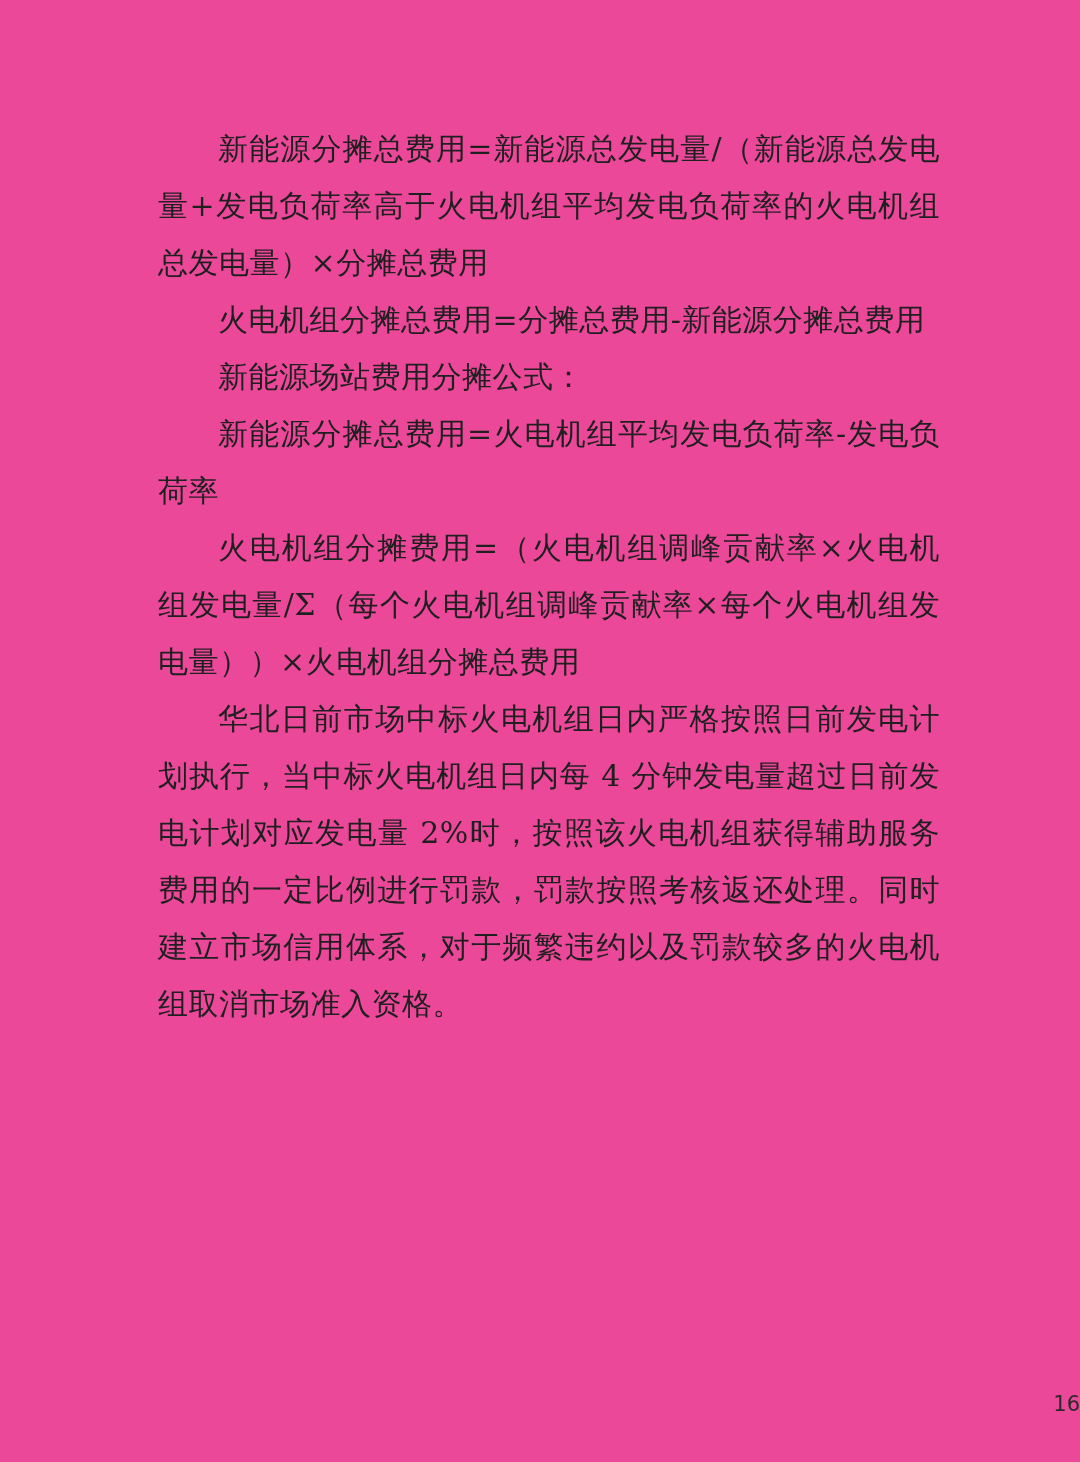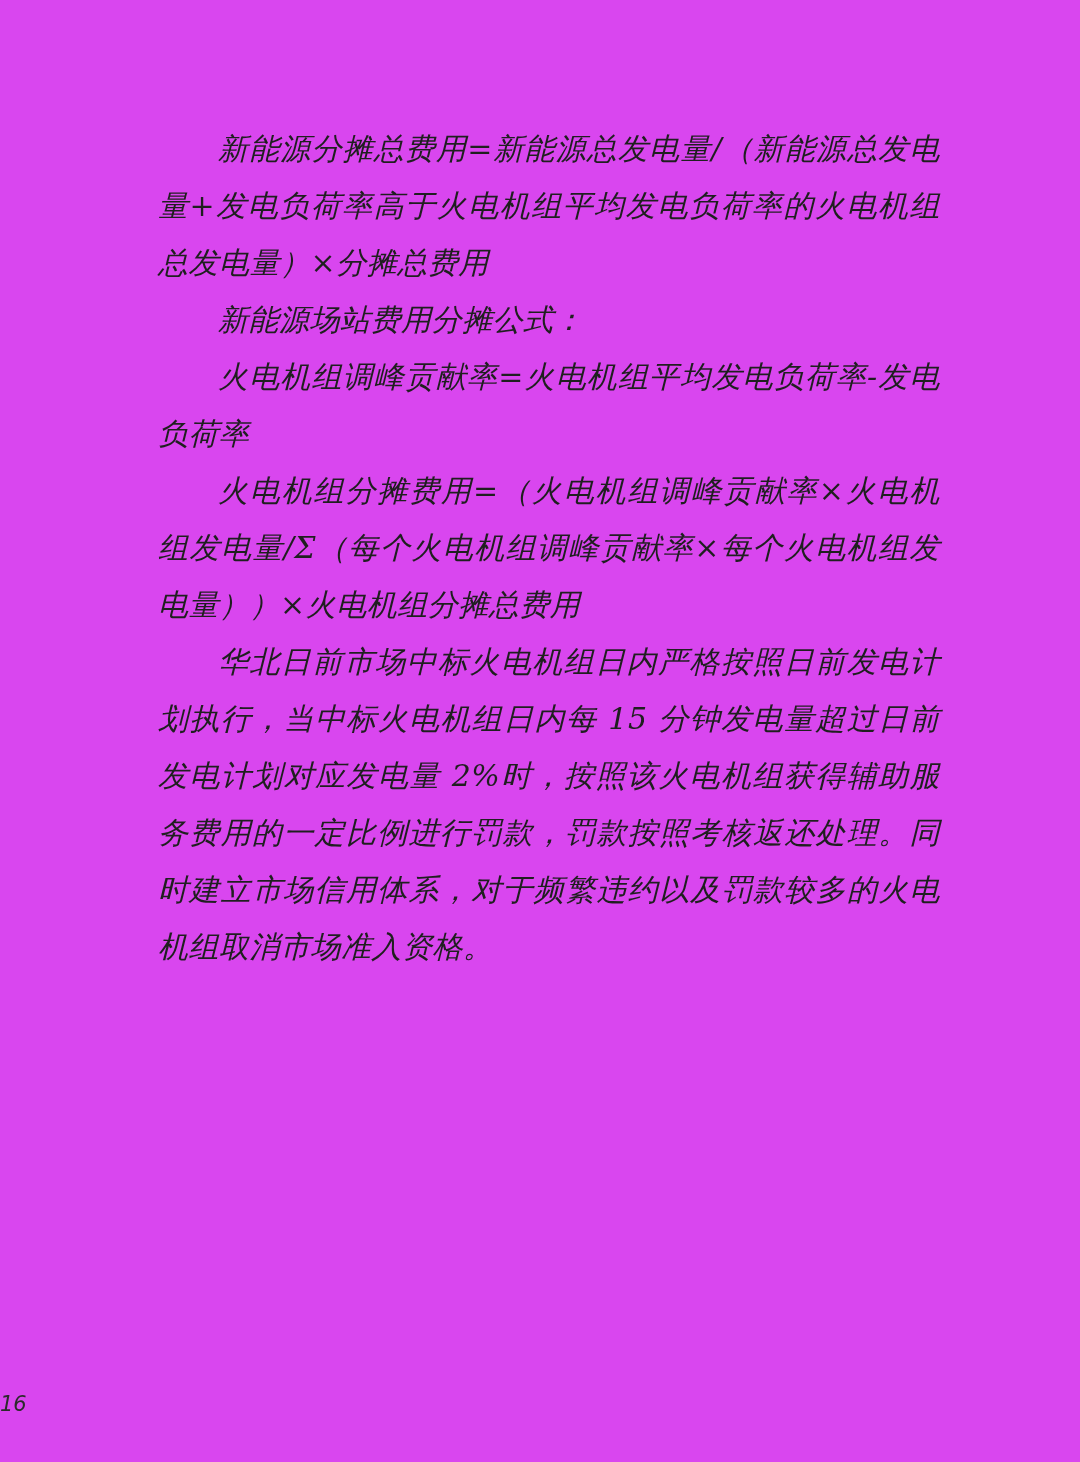--- a/index.html
+++ b/index.html
@@ -13,22 +13,21 @@
     position: relative;
     overflow: hidden;
     font-family: "DejaVu Serif", "Liberation Serif", serif;
   }
   .page {
     position: absolute;
     left: 0;
     top: 0;
     width: 1080px;
     height: 1462px;
-    background: #d946ef;
-    font-style: italic;
+    background: #ec4899;
   }
   .doc-body {
     position: absolute;
     left: 158px;
     top: 120px;
     width: 782px;
   }
   .doc-body p {
     margin: 0;
     padding: 0;
@@ -39,38 +38,39 @@
     text-justify: inter-character;
     text-indent: 2em;
     letter-spacing: 0.5px;
     word-break: break-all;
   }
   .page-footer {
     position: absolute;
     left: 0;
     top: 1392px;
     width: 1080px;
-    text-align: left;
+    text-align: right;
   }
   .page-number {
     font-family: "DejaVu Sans", "Liberation Sans", sans-serif;
     font-size: 21px;
     color: #2b2b2b;
   }
 </style>
 </head>
 <body>
 
 <div class="page">
 
   <div class="doc-body">
     <p>新能源分摊总费用=新能源总发电量/（新能源总发电量+发电负荷率高于火电机组平均发电负荷率的火电机组总发电量）×分摊总费用</p>
+    <p>火电机组分摊总费用=分摊总费用-新能源分摊总费用</p>
     <p>新能源场站费用分摊公式：</p>
-    <p>火电机组调峰贡献率=火电机组平均发电负荷率-发电负荷率</p>
+    <p>新能源分摊总费用=火电机组平均发电负荷率-发电负荷率</p>
     <p>火电机组分摊费用=（火电机组调峰贡献率×火电机组发电量/Σ（每个火电机组调峰贡献率×每个火电机组发电量））×火电机组分摊总费用</p>
-    <p>华北日前市场中标火电机组日内严格按照日前发电计划执行，当中标火电机组日内每 15 分钟发电量超过日前发电计划对应发电量 2%时，按照该火电机组获得辅助服务费用的一定比例进行罚款，罚款按照考核返还处理。同时建立市场信用体系，对于频繁违约以及罚款较多的火电机组取消市场准入资格。</p>
+    <p>华北日前市场中标火电机组日内严格按照日前发电计划执行，当中标火电机组日内每 4 分钟发电量超过日前发电计划对应发电量 2%时，按照该火电机组获得辅助服务费用的一定比例进行罚款，罚款按照考核返还处理。同时建立市场信用体系，对于频繁违约以及罚款较多的火电机组取消市场准入资格。</p>
   </div>
 
   <div class="page-footer">
     <span class="page-number">16</span>
   </div>
 
 </div>
 
 </body></html>

